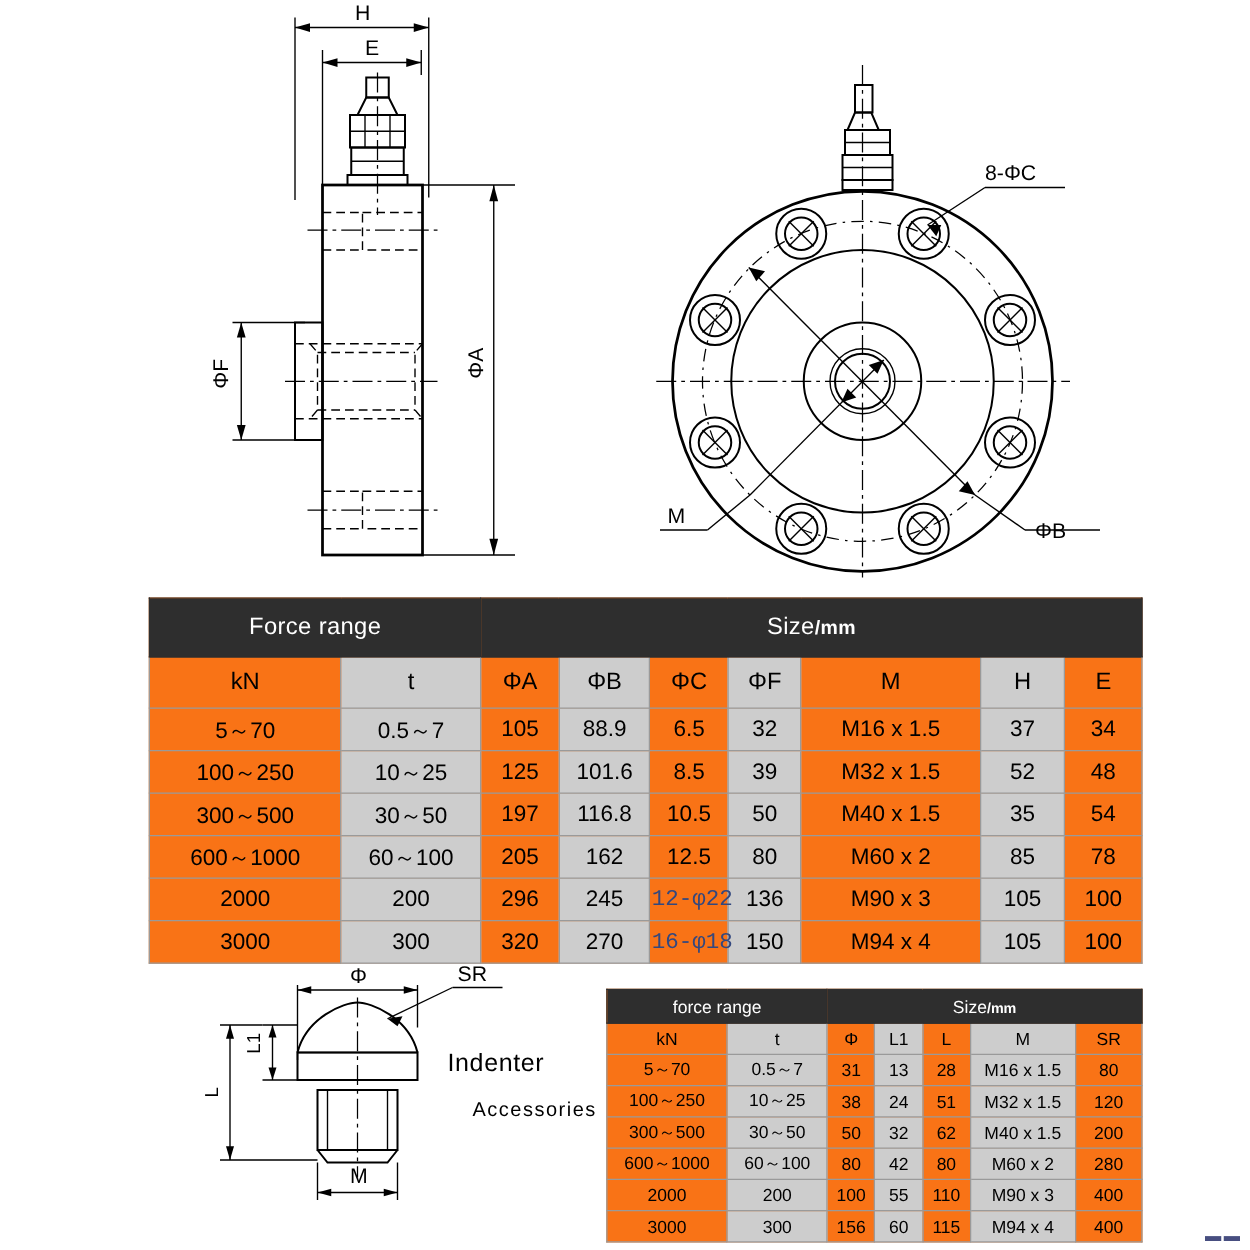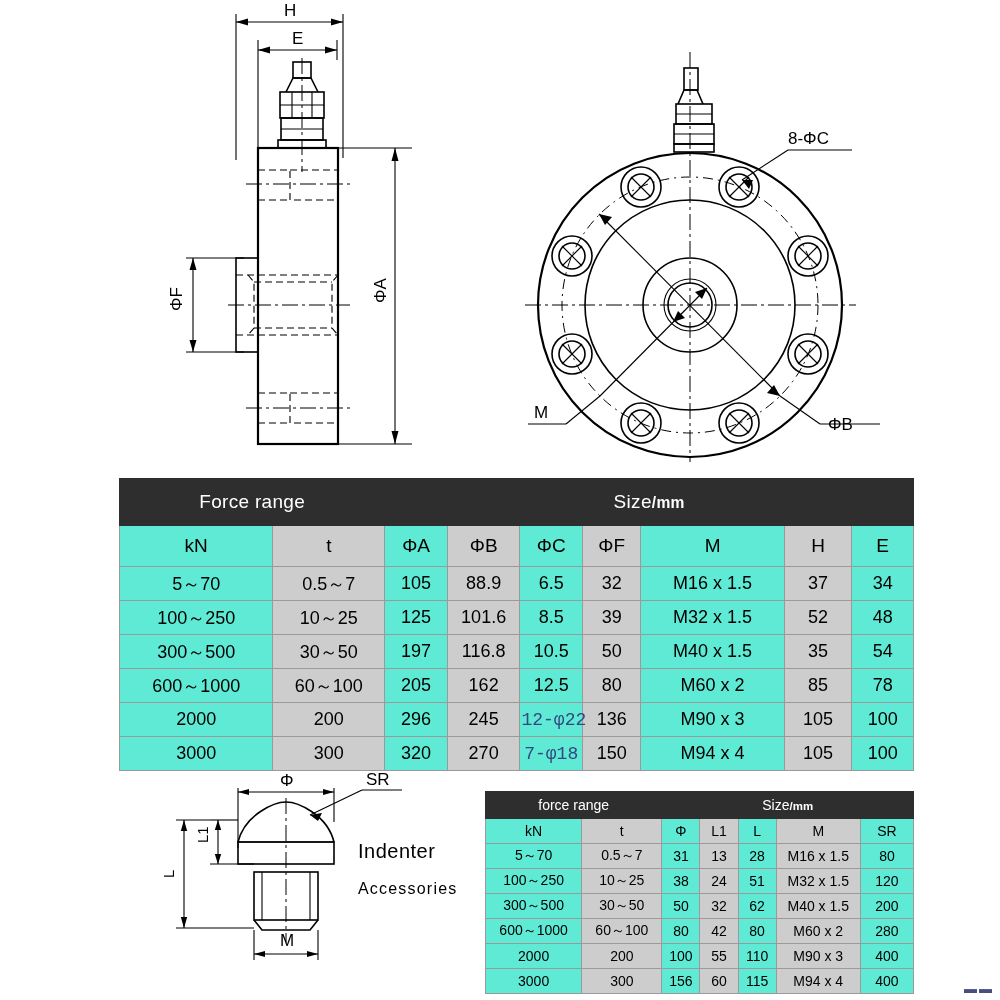--- a/index.html
+++ b/index.html
@@ -10,21 +10,21 @@
     color:#000;
     position:relative;
     overflow:hidden;
   }
   .stage{position:absolute;left:0;top:0;width:1000px;height:1000px;}
   svg{display:block;}
   .abs{position:absolute;}
 
   
   table{border-collapse:collapse;table-layout:fixed;}
-  .spec-table{position:absolute;border:1px solid #9a9a9a;background:#5eead4;padding-left:46px;}
+  .spec-table{position:absolute;border:1px solid #9a9a9a;background:#f97316;padding-left:46px;}
   .spec-table td,.spec-table th{
     border:1px solid #9a9a9a;
     text-align:center;
     vertical-align:middle;
     font-weight:400;
     white-space:nowrap;
   }
   .hdr-black{
     background:#2e2e2e;color:#ffffff;border:1px solid #2e2e2e !important;
   }
@@ -314,21 +314,21 @@
         <td class="shade">136</td>
         <td>M90 x 3</td>
         <td class="shade">105</td>
         <td>100</td>
       </tr>
       <tr>
         <td>3000</td>
         <td class="shade">300</td>
         <td>320</td>
         <td class="shade">270</td>
-        <td class="blue">7-φ18</td>
+        <td class="blue">16-φ18</td>
         <td class="shade">150</td>
         <td>M94 x 4</td>
         <td class="shade">105</td>
         <td>100</td>
       </tr>
     </tbody>
   </table>
 
   <svg class="abs" style="left:150px;top:770px" width="340" height="225">
 
@@ -370,21 +370,21 @@
 
     <line class="ln thin" x1="104" y1="160" x2="104" y2="190"></line>
     <line class="ln thin" x1="168" y1="160" x2="168" y2="190"></line>
     <line class="ln thin" x1="104" y1="184" x2="168" y2="184"></line>
     <polygon points="104,184 115,181 115,187" fill="#000"></polygon>
     <polygon points="168,184 157,181 157,187" fill="#000"></polygon>
     <text class="lbl" x="130" y="176">M</text>
   </svg>
 
   <div class="cap-main" style="left:358px;top:840px;">Indenter</div>
-  <div class="cap-sub" style="left:358px;top:880px;">Accessories</div>
+  <div class="cap-sub" style="left:378px;top:880px;">Accessories</div>
 
   <table class="spec-table" id="acc-table">
     <colgroup>
       <col style="width:96px">
         <col style="width:80px">
         <col style="width:38px">
       <col style="width:38px">
         <col style="width:38px">
         <col style="width:84px">
       <col style="width:53px">

